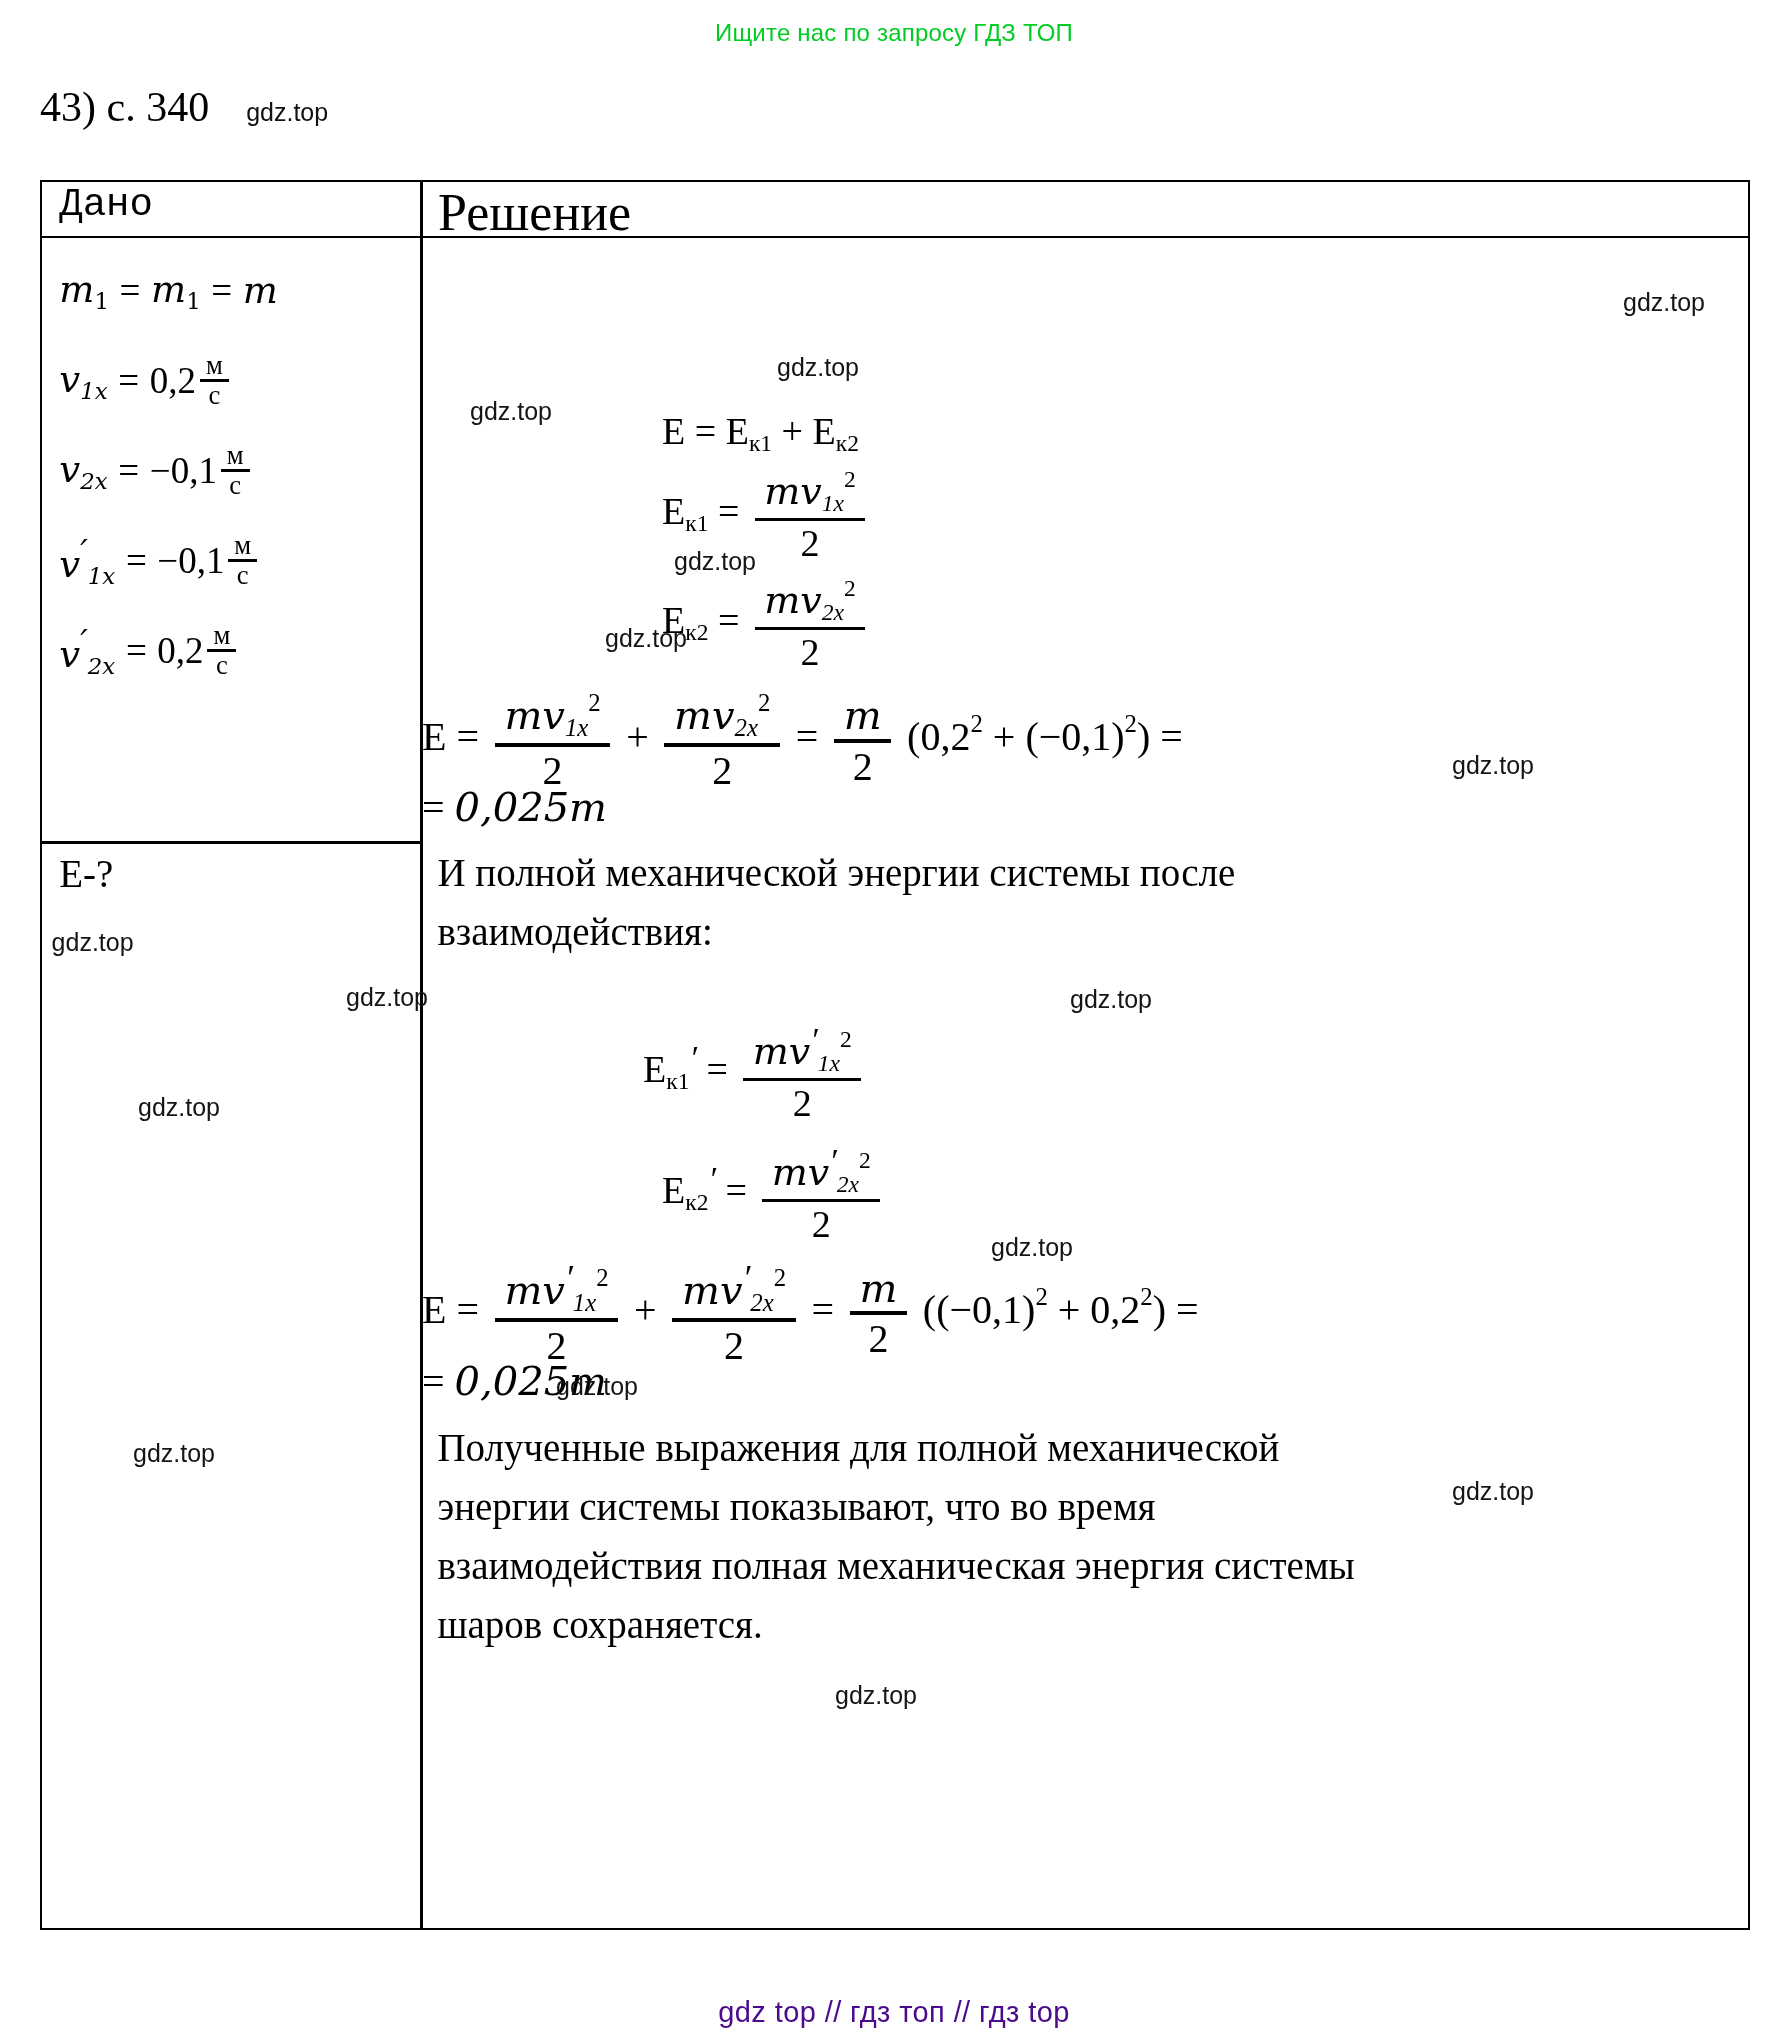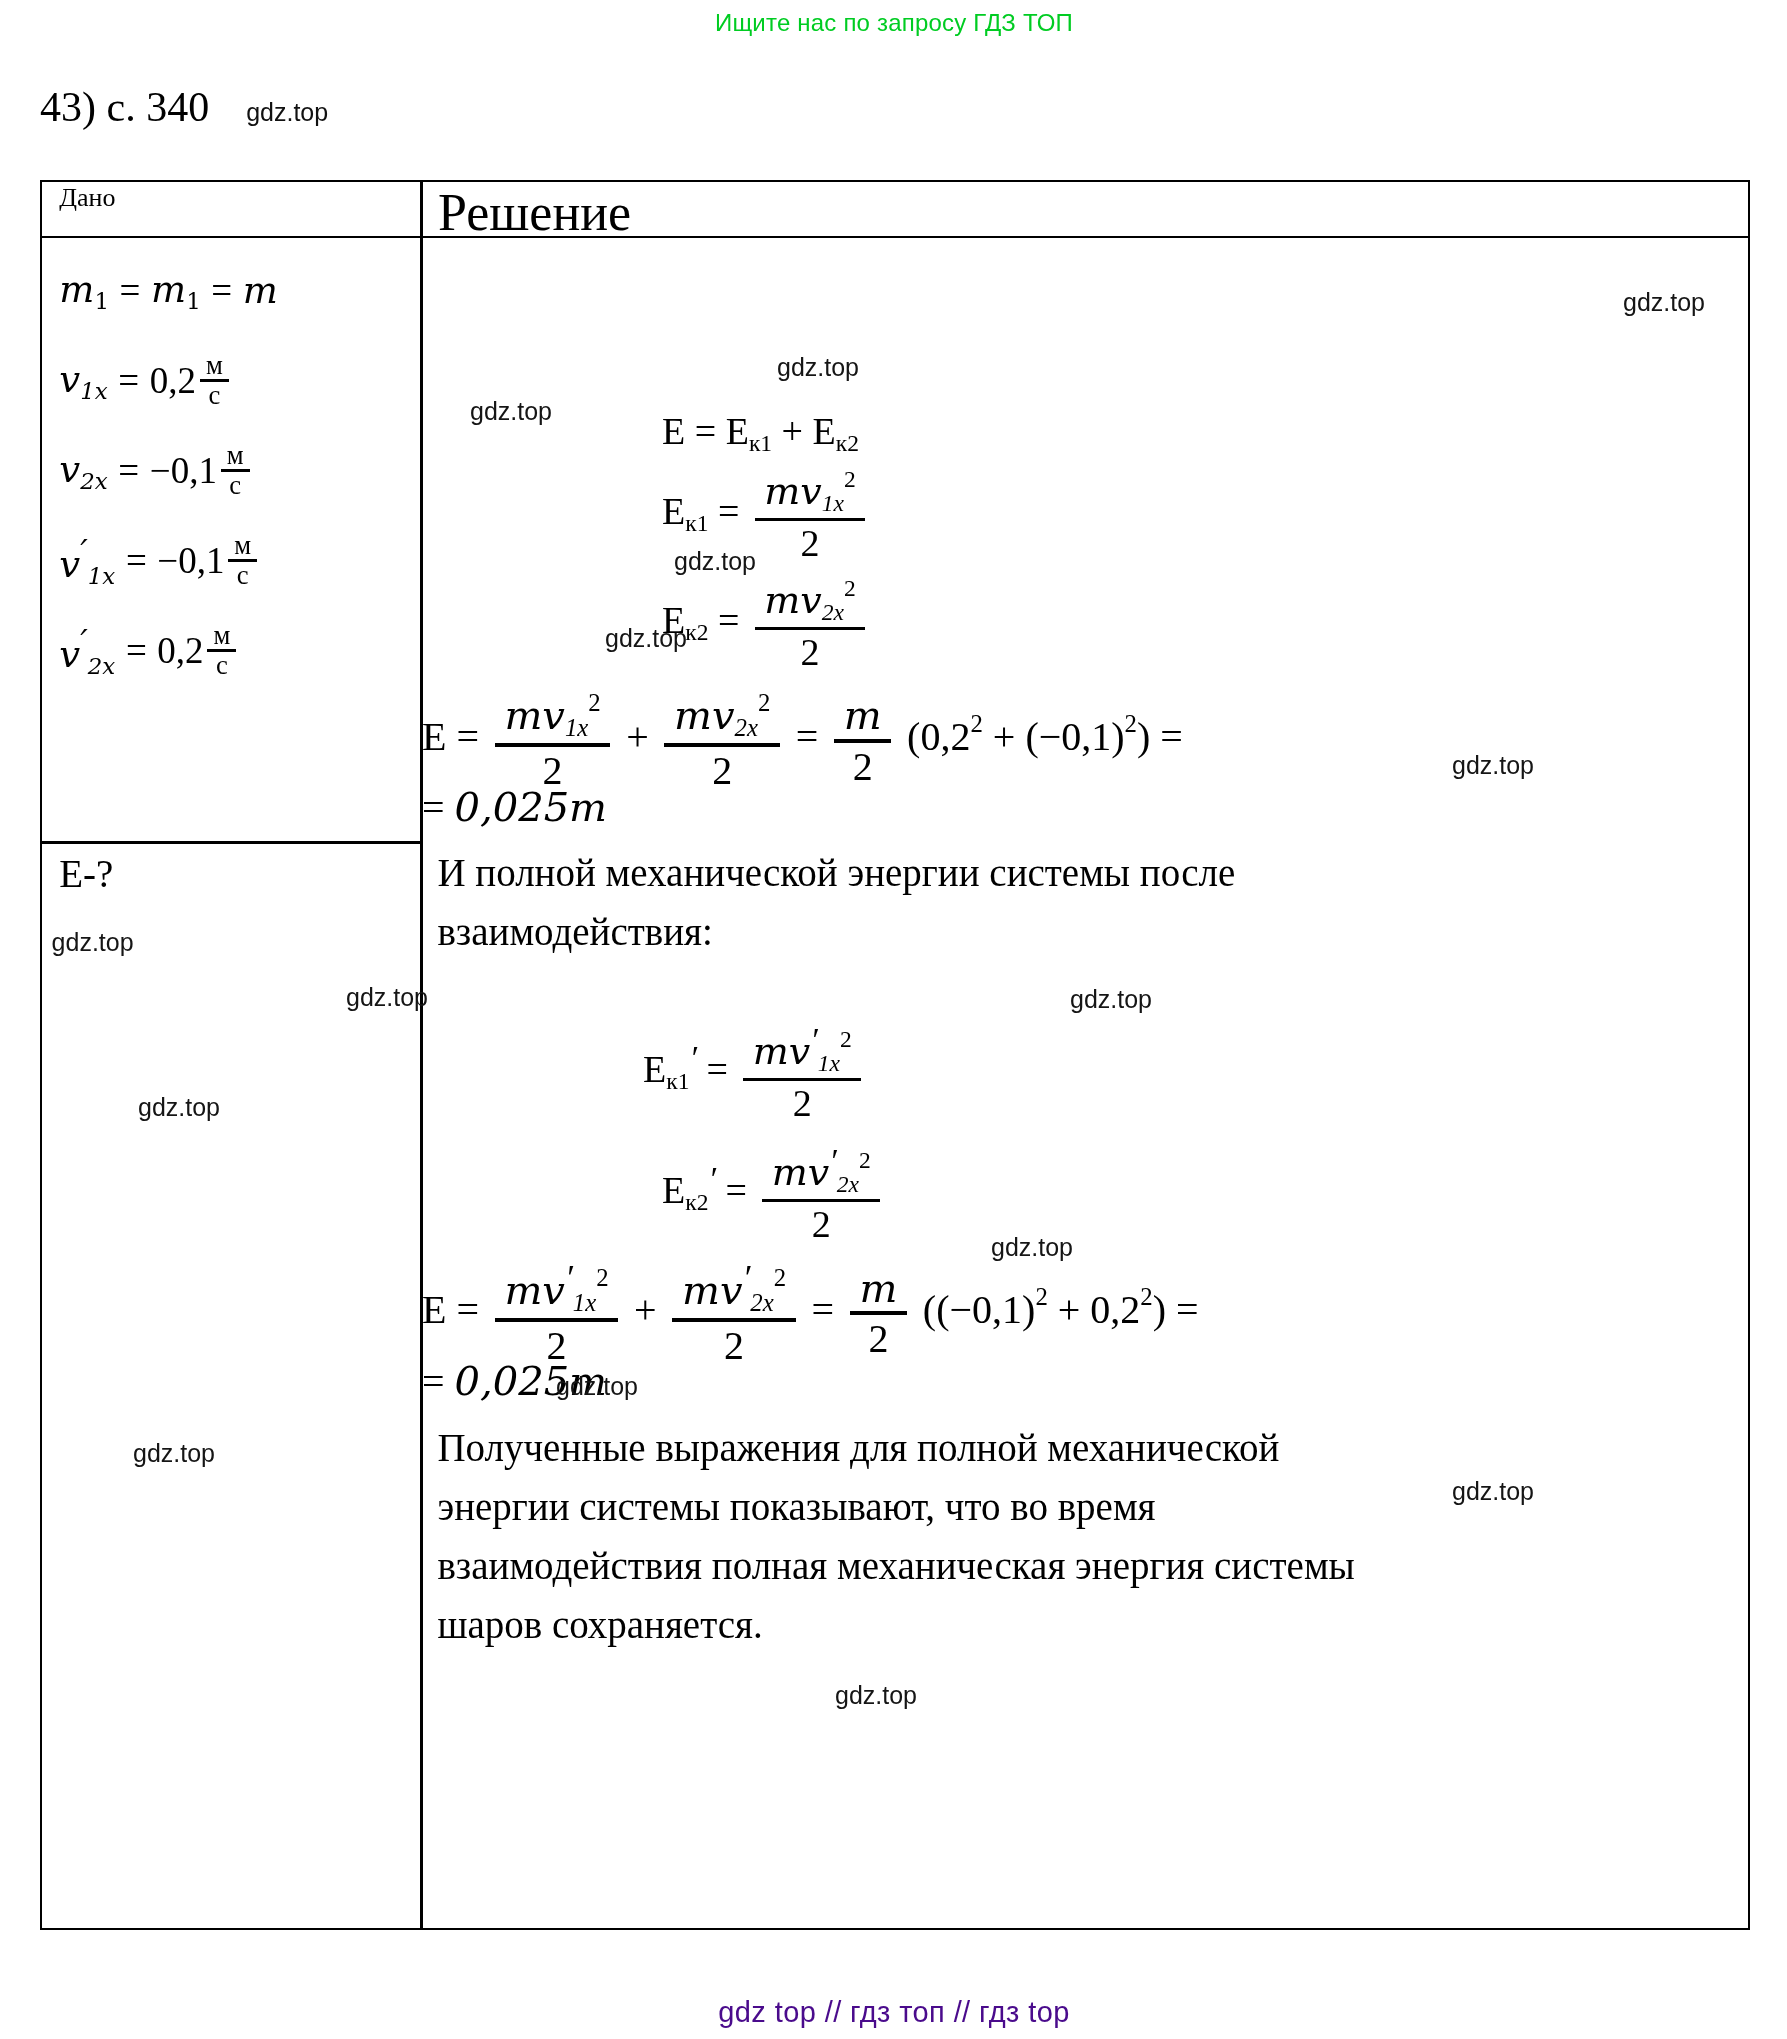--- a/index.html
+++ b/index.html
@@ -12,21 +12,21 @@
     height: 2040px;
     position: relative;
     font-family: "Liberation Serif", "DejaVu Serif", serif;
     color: #000000;
     overflow: hidden;
   }
 
   
   .promo {
     position: absolute;
-    top: 9px;
+    top: 19px;
     left: 0;
     width: 1788px;
     text-align: center;
     font-family: "Liberation Sans", "DejaVu Sans", sans-serif;
     font-size: 24px;
     color: #00cc22;
     letter-spacing: 0.2px;
   }
 
   
@@ -71,21 +71,22 @@
     left: 378px;
     top: 0;
     width: 2.9px;
     height: 100%;
     background: #000;
   }
   .head-given {
     position: absolute;
     left: 17.3px;
     top: 1px;
-    font-size: 26px;
+    font-size: 39px;
+    font-family: Liberation Mono, monospace;
   }
   .head-solution {
     position: absolute;
     left: 396px;
     top: 1px;
     font-size: 52px;
   }
 
   
   .given-col {

